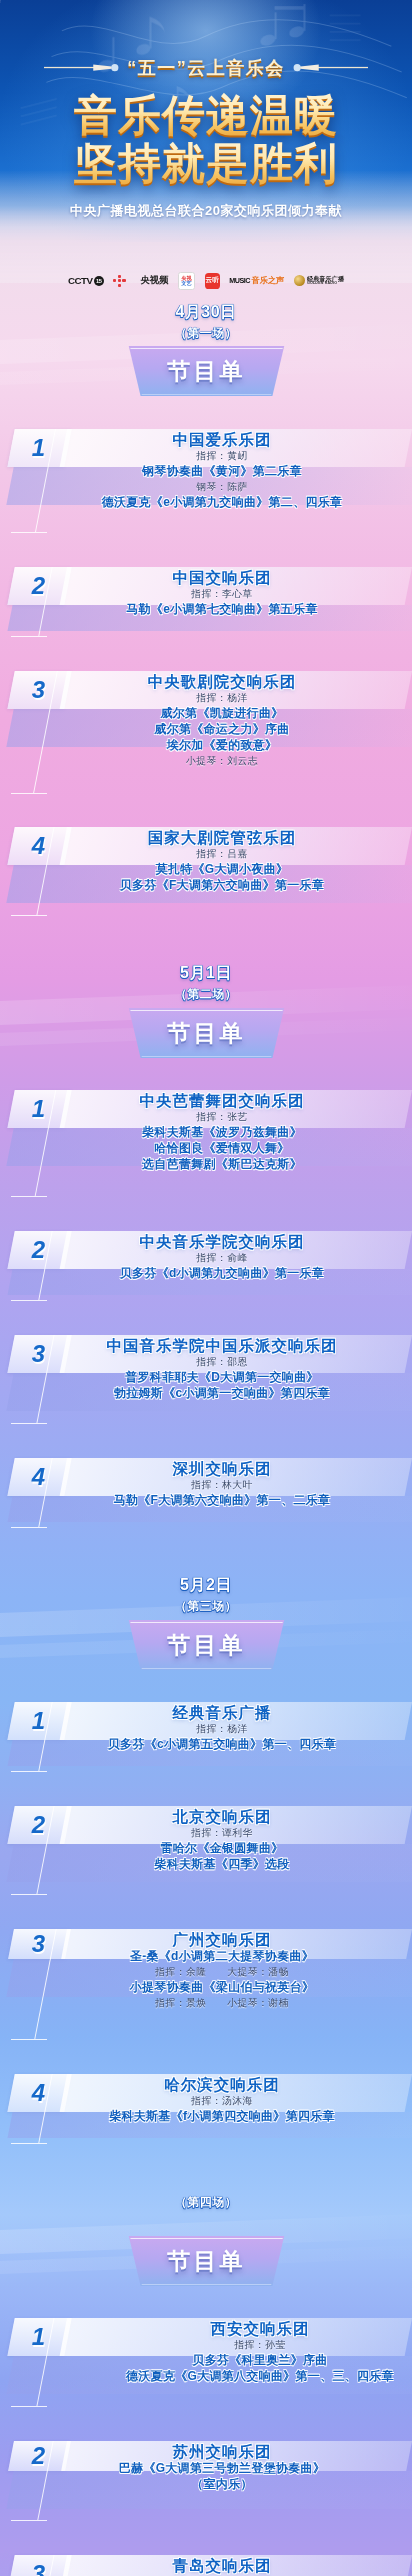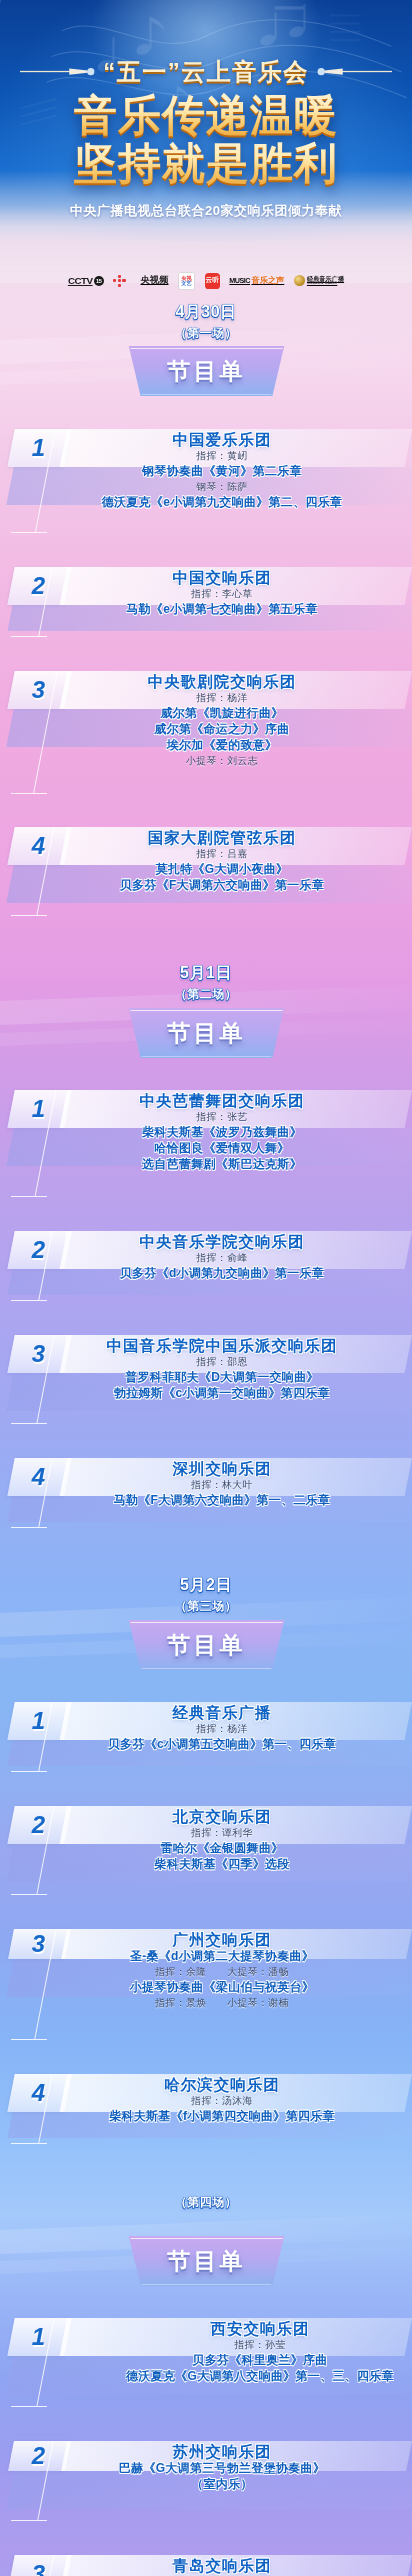--- a/index.html
+++ b/index.html
@@ -90,21 +90,21 @@
   }
   .diagband{position:absolute;pointer-events:none;left:-31px;width:479px;}
 
   
   .kicker-wrap{
     position:absolute;left:0;top:56px;width:412px;
     display:flex;align-items:center;justify-content:center;gap:5.2px;
   }
   .baton{display:block;}
   .kicker{
-    font-size:24px;font-weight:bold;letter-spacing:1.5px;
+    font-size:18px;font-weight:bold;letter-spacing:1.5px;
     color:#fdf0cf;
     text-shadow:0 1.5px 0 #b06a12, 0 2.1px 4.1px rgba(20,40,90,.6);
     white-space:nowrap;
   }
   .mainline{
     position:absolute;left:0;width:412px;text-align:center;
     font-weight:bold;letter-spacing:1px;white-space:nowrap;
     background:linear-gradient(180deg,#fff6dd 0%,#ffe9b0 40%,#f6c463 68%,#e79b2c 100%);
     -webkit-background-clip:text;background-clip:text;color:transparent;
     filter:drop-shadow(0 2.6px 0 #c06a10) drop-shadow(0 4.6px 6.2px rgba(10,35,95,.55));
@@ -116,21 +116,21 @@
     font-size:13px;font-weight:bold;letter-spacing:0.5px;color:#ffffff;
     text-shadow:0 1px 2.6px rgba(20,50,120,.45);
   }
 
   
   .logo-row{
     position:absolute;left:0;width:412px;
     display:flex;align-items:center;justify-content:center;gap:9.3px;
   }
   .logo-row.top{top:272px;}
-  .logo{display:flex;align-items:center;gap:2.1px;height:15.5px;text-decoration:underline;}
+  .logo{display:flex;align-items:center;gap:2.1px;height:15.5px;}
   .lg-cctv{
     font-weight:bold;font-size:9.8px;color:#1a1a1a;letter-spacing:-0.5px;
     display:flex;align-items:center;gap:1px;
   }
   .lg-cctv .num{
     display:inline-flex;align-items:center;justify-content:center;
     width:10.3px;height:10.3px;border-radius:50%;background:#1a1a1a;color:#fff;
     font-size:5.7px;font-weight:bold;
   }
   .lg-yang{display:flex;align-items:center;gap:15px;}

